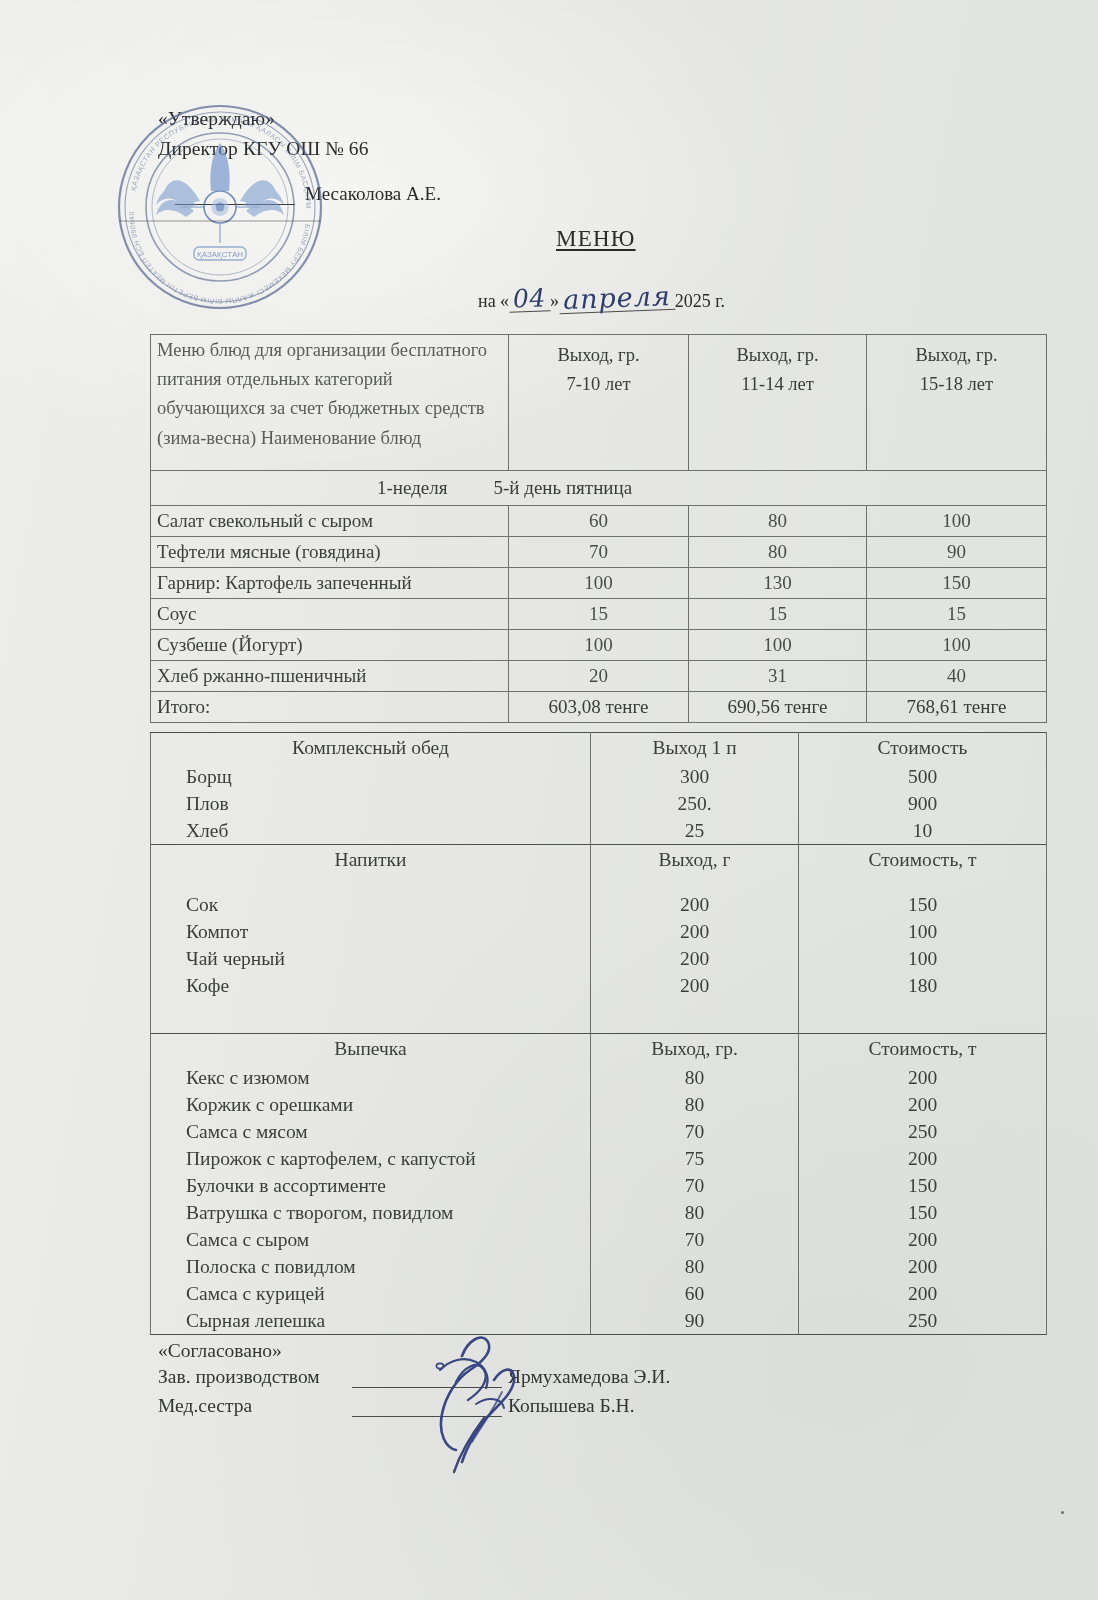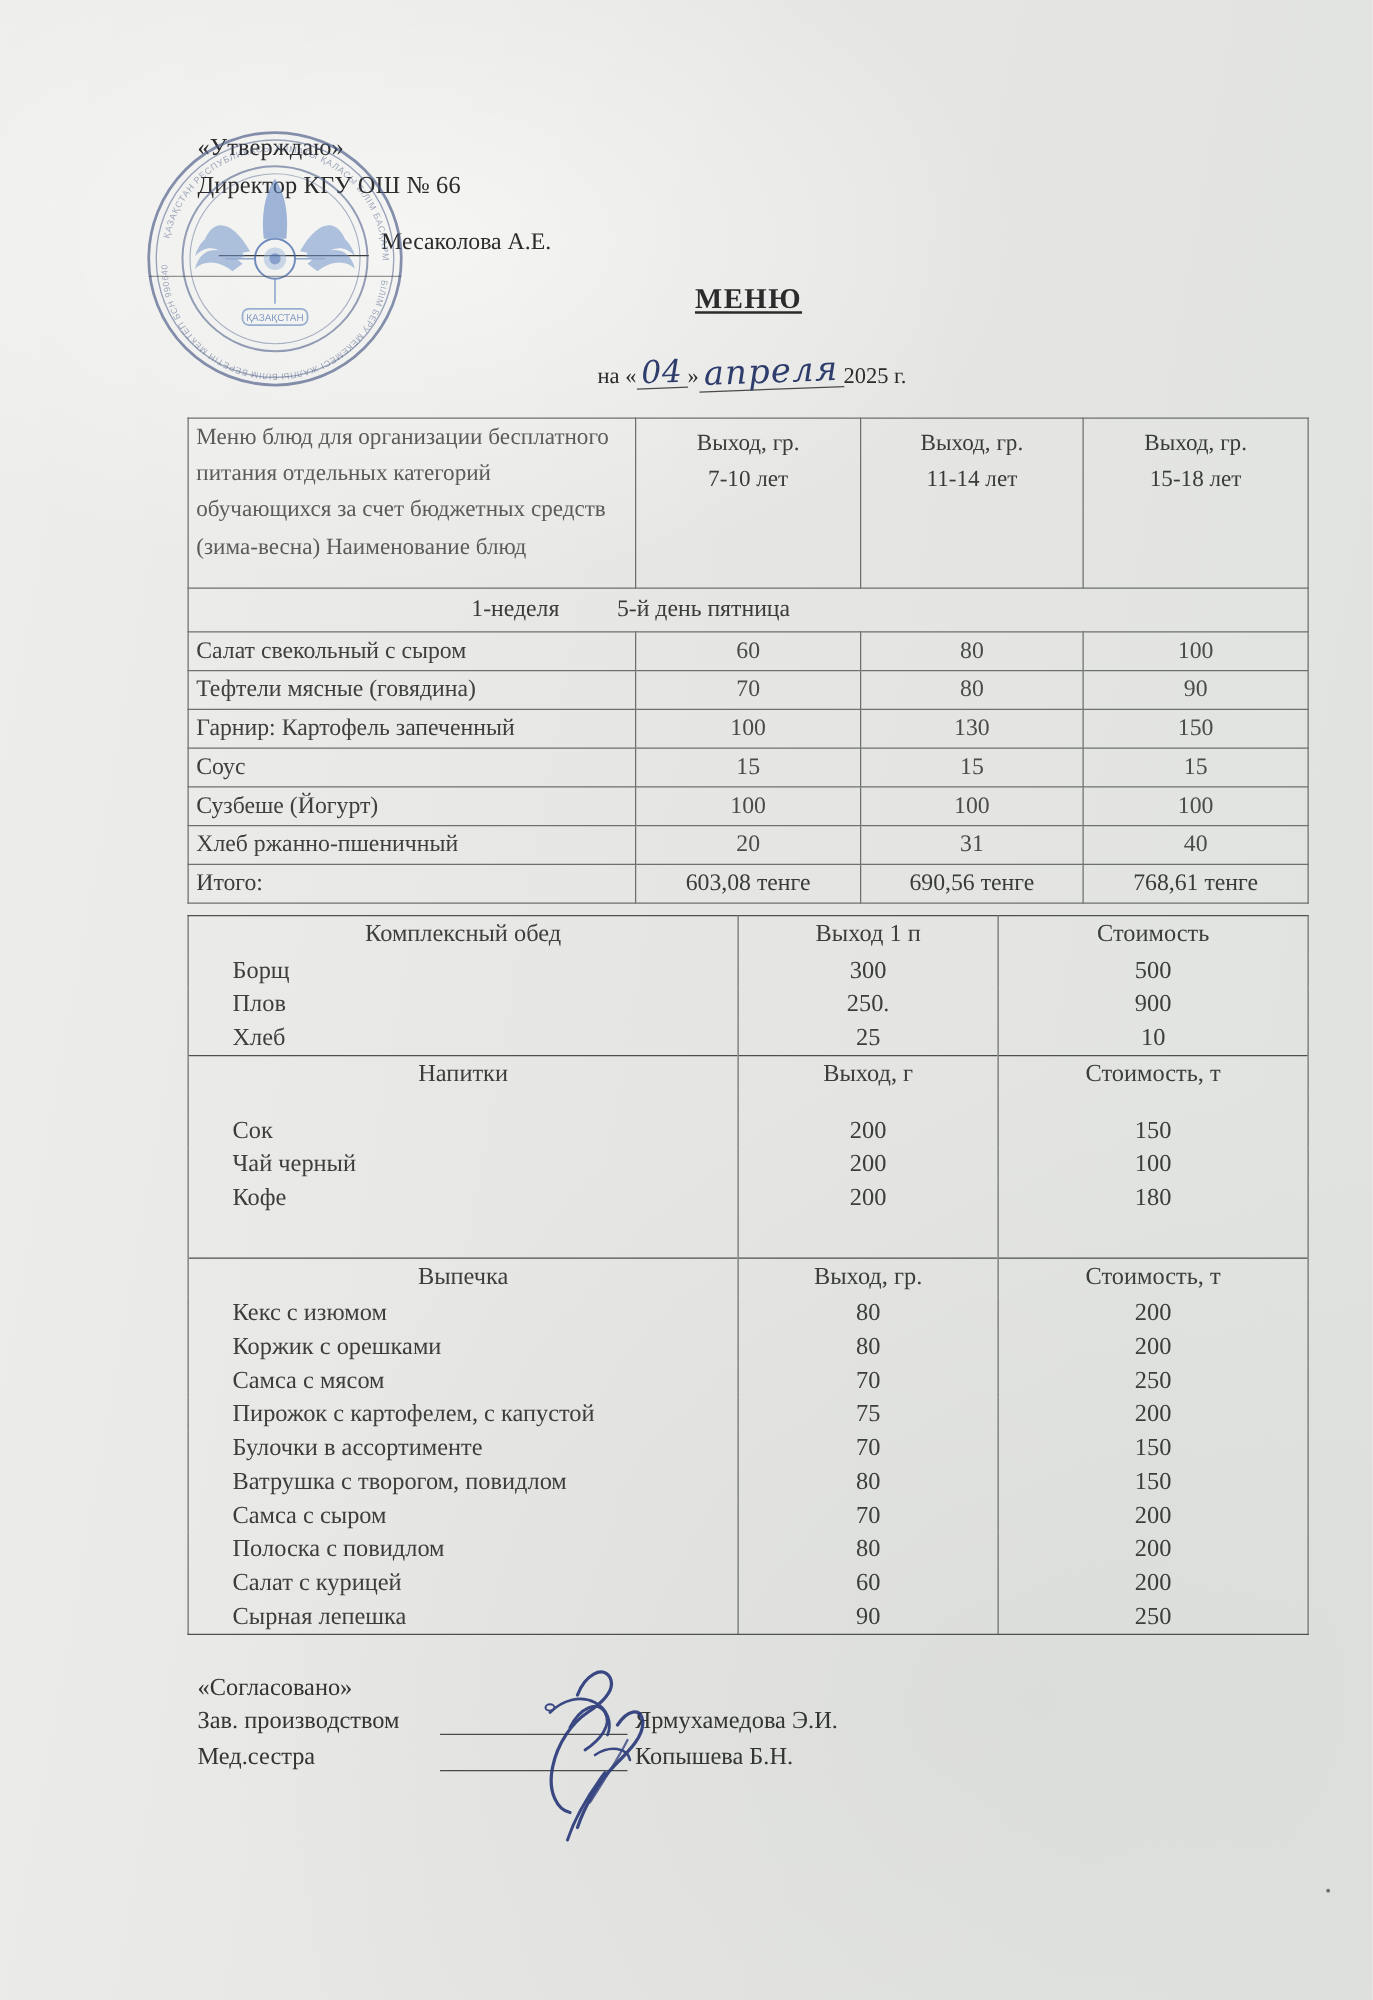--- a/index.html
+++ b/index.html
@@ -56,21 +56,21 @@
     border-bottom: 1.3px solid #3b3b3b;
     height: 14px;
   }
   .signer-name { font-size: 19px; white-space: nowrap; }
 
   .menu-title {
     position: absolute;
     left: 556px;
     top: 226px;
     font-size: 23px;
-    font-weight: bold;
+    font-weight: normal;
     letter-spacing: 1.2px;
     text-decoration: underline;
     text-underline-offset: 3px;
   }
   .date-row {
     position: absolute;
     left: 478px;
     top: 284px;
     display: flex;
     align-items: baseline;
@@ -433,20 +433,25 @@
           <td></td>
           <td></td>
           <td></td>
         </tr>
       <tr>
         <td class="item">Сок</td>
         <td class="out">200</td>
         <td class="cost">150</td>
       </tr>
       <tr>
+        <td class="item">Компот</td>
+        <td class="out">200</td>
+        <td class="cost">100</td>
+      </tr>
+      <tr>
         <td class="item">Чай черный</td>
         <td class="out">200</td>
         <td class="cost">100</td>
       </tr>
       <tr>
         <td class="item">Кофе</td>
         <td class="out">200</td>
         <td class="cost">180</td>
       </tr>
       <tr class="spacer-tall">
@@ -494,21 +499,21 @@
         <td class="item">Самса с сыром</td>
         <td class="out">70</td>
         <td class="cost">200</td>
       </tr>
       <tr>
         <td class="item">Полоска с повидлом</td>
         <td class="out">80</td>
         <td class="cost">200</td>
       </tr>
       <tr>
-        <td class="item">Салат с курицей</td>
+        <td class="item">Самса с курицей</td>
         <td class="out">60</td>
         <td class="cost">200</td>
       </tr>
       <tr class="last-row">
         <td class="item">Сырная лепешка</td>
         <td class="out">90</td>
         <td class="cost">250</td>
       </tr>
     </tbody>
   </table>

